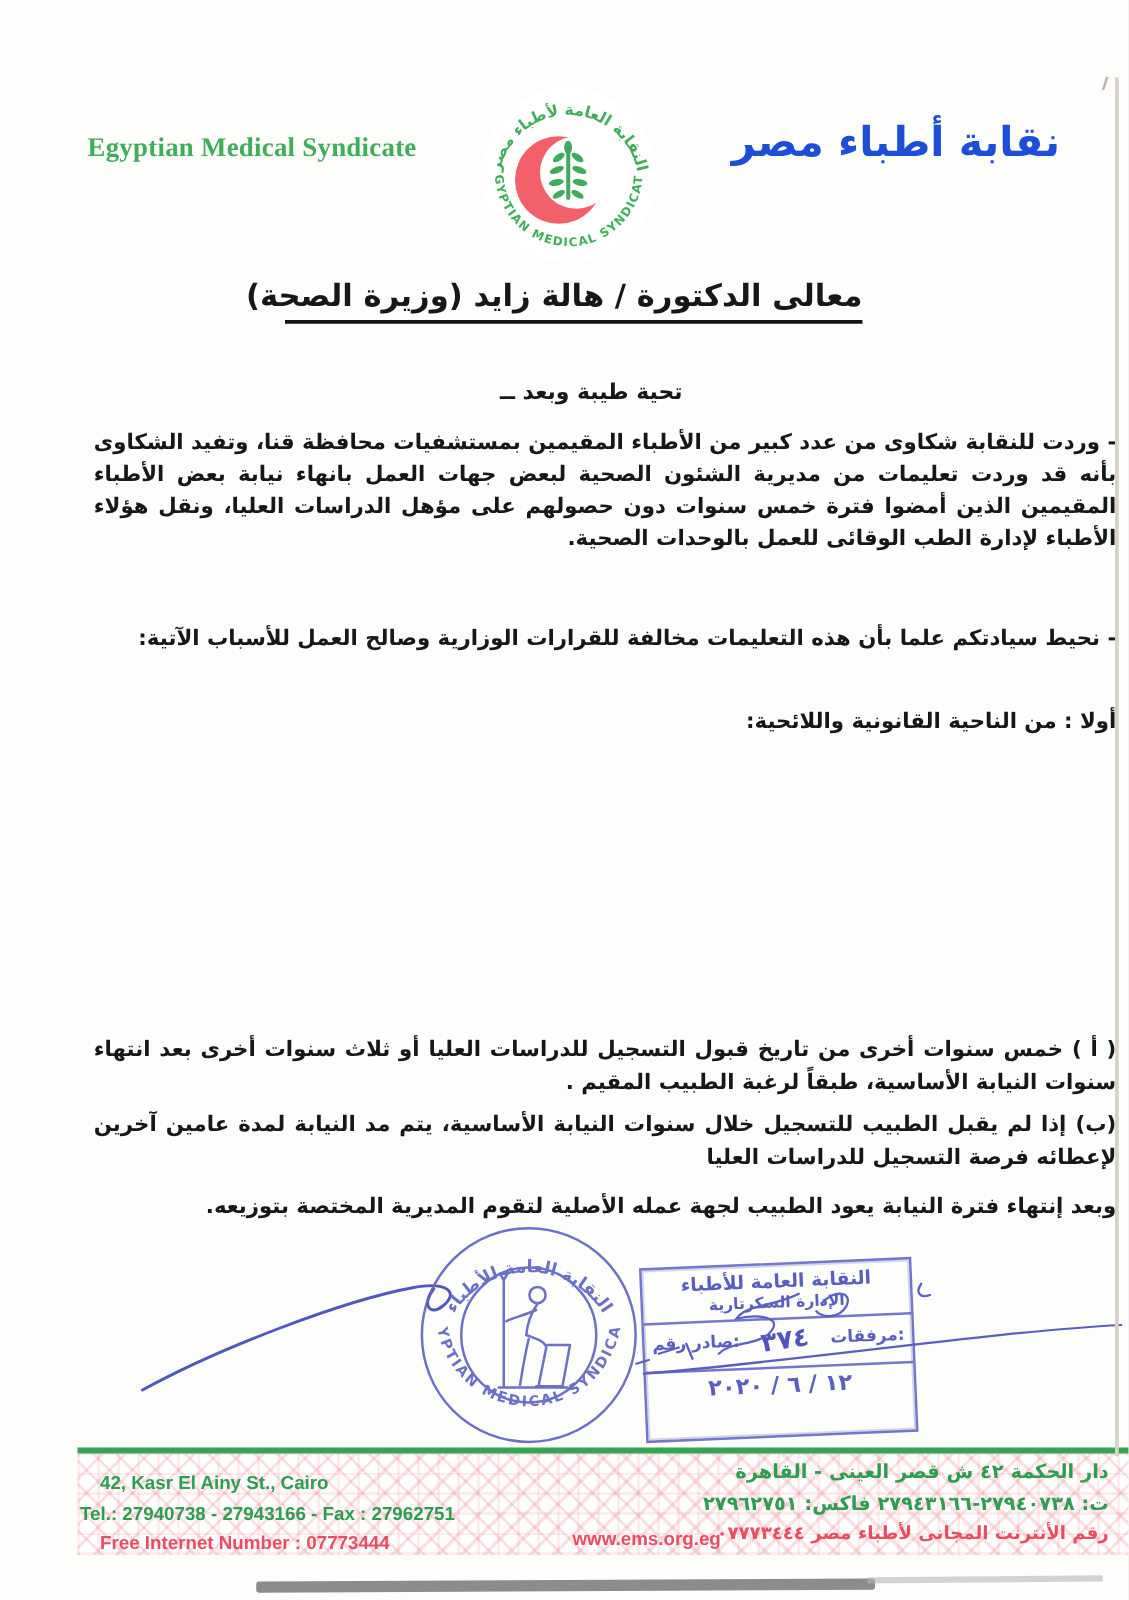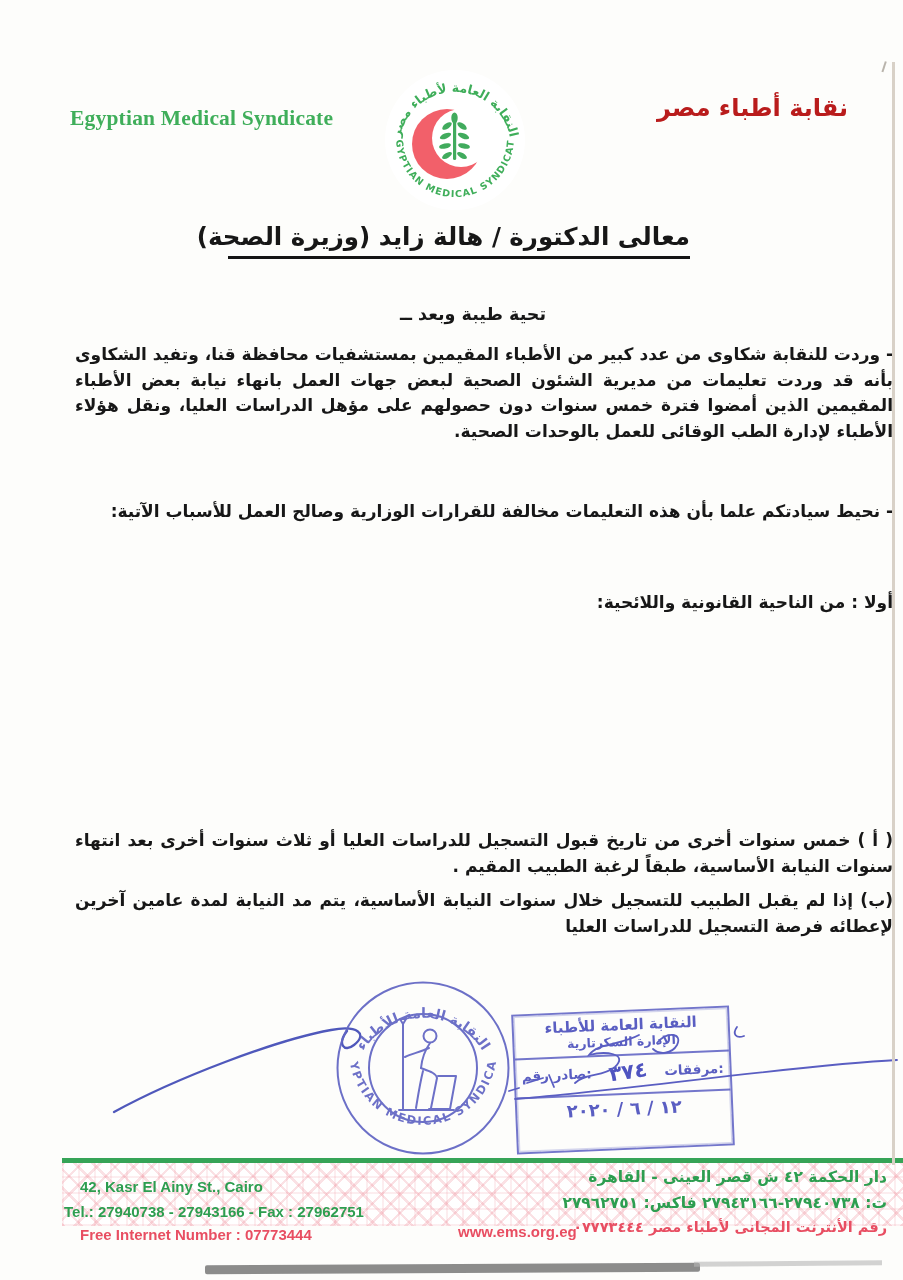--- a/index.html
+++ b/index.html
@@ -10,42 +10,42 @@
   }
   
   .org-en{
     position:absolute;left:70px;top:106px;width:300px;
     font-family:"Liberation Serif",serif;font-weight:bold;font-size:21.5px;
     color:#3fae5a;letter-spacing:.2px;white-space:nowrap;
   }
   .logo-svg{position:absolute;left:383px;top:68px;width:144px;height:144px;}
   .org-ar{
     position:absolute;left:636px;top:94px;width:212px;
-    font-weight:bold;font-size:24px;color:#b91c1c;white-space:nowrap;direction:rtl;
+    font-weight:bold;font-size:33px;color:#1d4ed8;white-space:nowrap;direction:rtl;
   }
   
   .title{
     position:absolute;left:228px;top:222px;width:462px;text-align:center;
     font-weight:bold;font-size:24.5px;direction:rtl;white-space:nowrap;
     padding-bottom:5px;border-bottom:3px solid #141414;
   }
   .greeting{
     position:absolute;left:378px;top:304px;width:190px;text-align:center;
     font-weight:bold;font-size:17.5px;direction:rtl;white-space:nowrap;
   }
   .par{
     position:absolute;left:63px;width:818px;margin:12px;
     font-weight:bold;font-size:17px;line-height:25.5px;direction:rtl;
   }
   .just{text-align:justify;}
   .right{text-align:right;}
   .uline{text-decoration-thickness:2px;text-underline-offset:6px;}
   .p1{top:330px;}
   .p2{top:487px;}
-  .p3{top:578px;}
+  .p3{top:553px;}
   .p4{top:632px;}
   .p5{top:720px;}
   .p6{top:816px;}
   .p7{top:876px;}
   .p8{top:941px;}
   
   .signature-svg{position:absolute;left:106px;top:1000px;width:300px;height:120px;}
   .seal-svg{position:absolute;left:333px;top:978px;width:180px;height:180px;opacity:.93;}
   .stamp{
     position:absolute;left:514px;top:1010px;width:214px;height:136px;
@@ -62,21 +62,21 @@
   }
   .stamp-num{font-size:21px;display:inline-block;transform:rotate(-6deg);color:#4f54c0;}
   .stamp-row4{
     text-align:center;font-size:18px;letter-spacing:2px;direction:rtl;
     padding-top:3px;white-space:nowrap;
   }
   .hand-svg{position:absolute;left:497px;top:1013px;width:406px;height:120px;pointer-events:none;}
   
   .green-line{position:absolute;left:62px;top:1158px;width:841px;height:4.5px;background:#36a457;}
   .footer{
-    position:absolute;left:62px;top:1163px;width:841px;height:63px;
+    position:absolute;left:62px;top:1163px;width:841px;height:81px;
     background-color:#fff;
     background-image:
       repeating-linear-gradient(45deg, rgba(235,120,135,.22) 0 2.5px, transparent 2.5px 13px),
       repeating-linear-gradient(135deg, rgba(235,120,135,.22) 0 2.5px, transparent 2.5px 13px),
       repeating-linear-gradient(0deg, rgba(235,120,135,.13) 0 2px, transparent 2px 16px),
       repeating-linear-gradient(90deg, rgba(235,120,135,.13) 0 2px, transparent 2px 16px);
   }
   .f-item{position:absolute;white-space:nowrap;font-weight:bold;}
   .f-green{color:#2d9e50;}
   .f-red{color:#e84e62;}
@@ -136,20 +136,21 @@
   <div class="org-ar">نقابة أطباء مصر</div>
 
   <div class="title">معالى الدكتورة / هالة زايد (وزيرة الصحة)</div>
   <div class="greeting">تحية طيبة وبعد ــ</div>
 
   <p class="par just p1">- وردت للنقابة شكاوى من عدد كبير من الأطباء المقيمين بمستشفيات محافظة قنا، وتفيد الشكاوى بأنه قد وردت تعليمات من مديرية الشئون الصحية لبعض جهات العمل بانهاء نيابة بعض الأطباء المقيمين الذين أمضوا فترة خمس سنوات دون حصولهم على مؤهل الدراسات العليا، ونقل هؤلاء الأطباء لإدارة الطب الوقائى للعمل بالوحدات الصحية.</p>
   <p class="par right uline p2">- نحيط سيادتكم علما بأن هذه التعليمات مخالفة للقرارات الوزارية وصالح العمل  للأسباب الآتية:</p>
   <p class="par right uline p3">أولا : من الناحية القانونية واللائحية:</p>
   <p class="par just p6">( أ )  خمس سنوات أخرى من تاريخ قبول التسجيل للدراسات العليا أو ثلاث سنوات أخرى بعد انتهاء سنوات النيابة الأساسية، طبقاً لرغبة الطبيب المقيم .</p>
   <p class="par just p7">(ب) إذا لم يقبل الطبيب للتسجيل خلال سنوات النيابة الأساسية، يتم مد النيابة لمدة عامين آخرين لإعطائه فرصة التسجيل للدراسات العليا</p>
+  <p class="par right p8">وبعد إنتهاء فترة النيابة يعود الطبيب لجهة عمله الأصلية لتقوم المديرية المختصة بتوزيعه.</p>
 
   <svg class="signature-svg" viewBox="0 0 300 120">
     <path d="M 8,112 C 70,78 170,40 225,30 C 252,25 262,34 248,45 C 238,53 231,44 241,31" fill="none" stroke="#4f58bb" stroke-width="2.3" stroke-linecap="round"></path>
   </svg>
 
   <svg class="seal-svg" viewBox="0 0 180 180">
     <defs>
       <path id="arcTopS" d="M 21,98 A 70,70 0 0 1 159,98"></path>
       <path id="arcBotS" d="M 17,85 A 74,74 0 0 0 163,85"></path>
     </defs>

